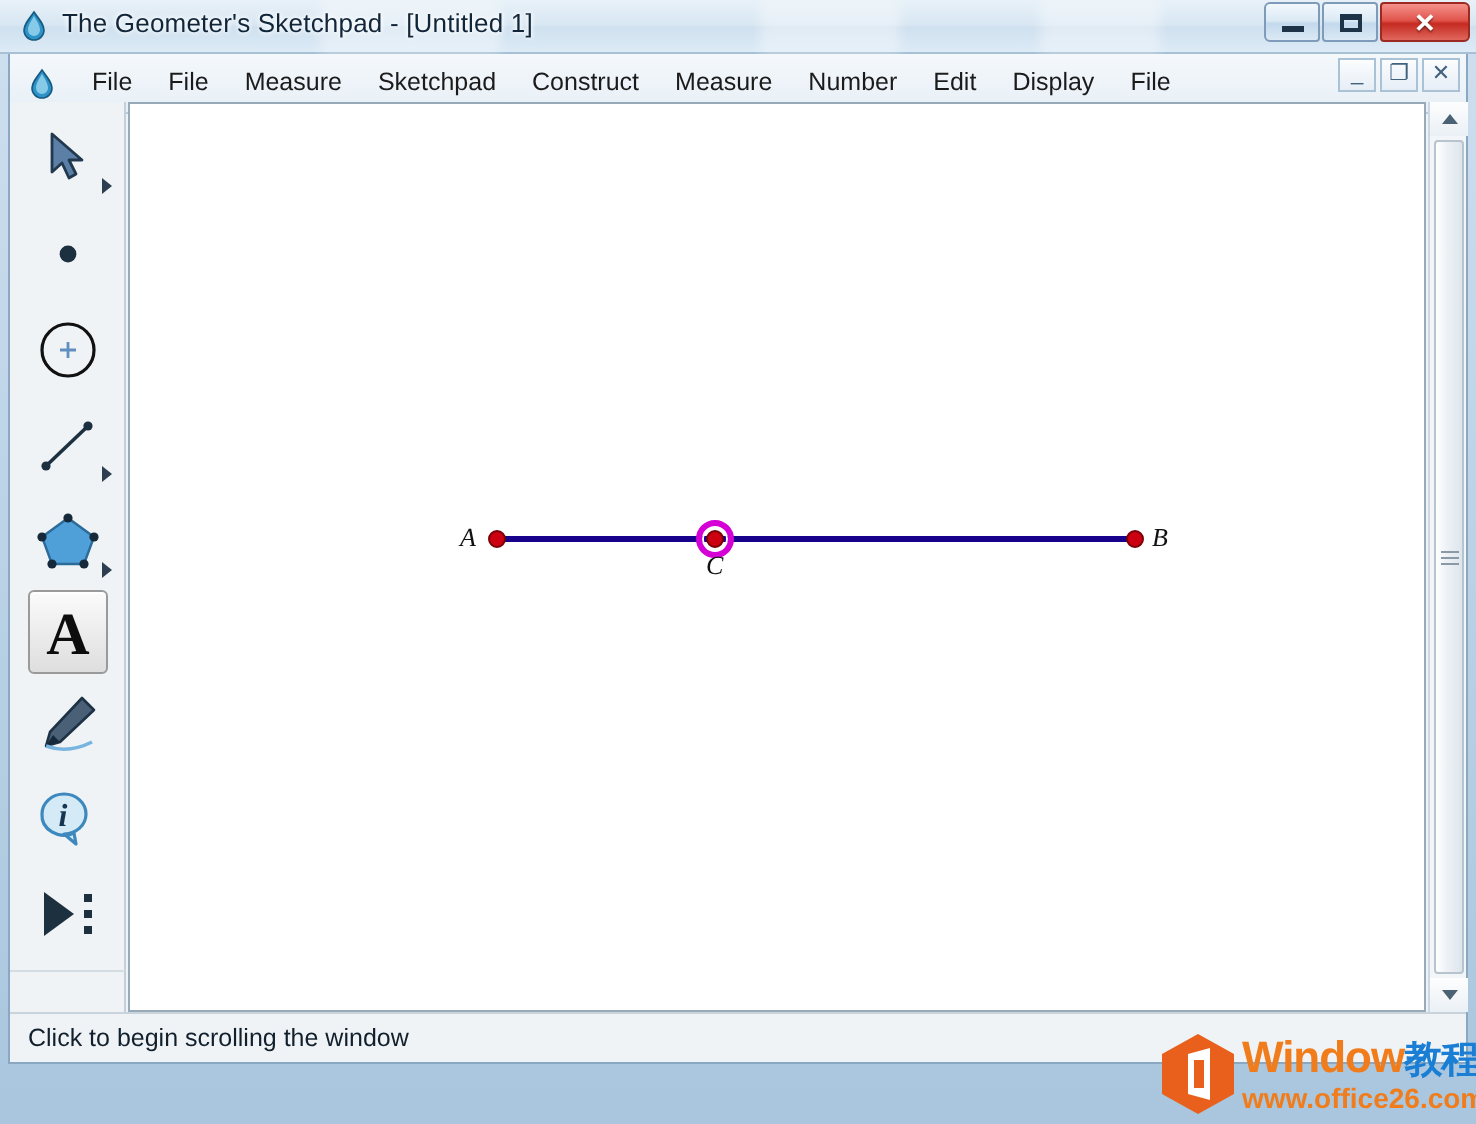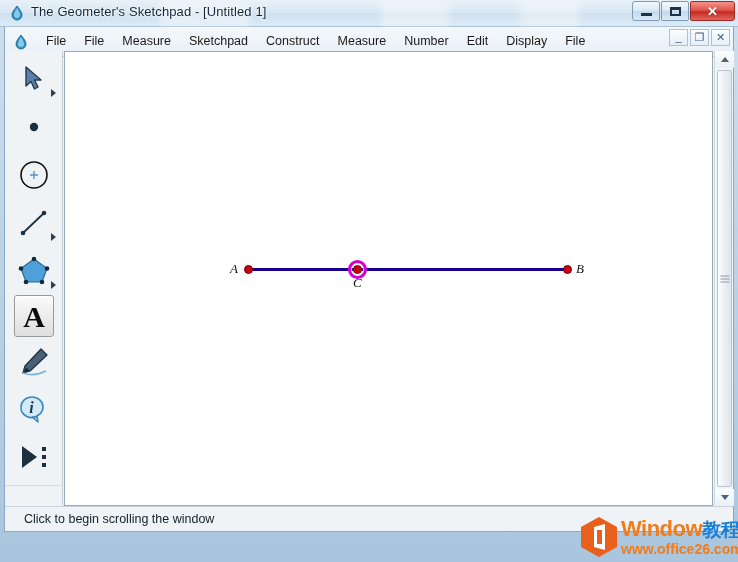--- a/index.html
+++ b/index.html
@@ -261,21 +261,21 @@
     position: absolute;
     left: 0; bottom: 0;
     width: 728px; height: 24px;
     background: #f0f3f6;
     border-top: 1px solid #c8d3dc;
     display: flex; align-items: center;
   }
   .status-text {
     font-size: 12.5px;
     color: #11202c;
-    margin-left: 19px;
+    margin-left: 9px;
     white-space: nowrap;
   }
 
   
   .office-logo {
     position: absolute;
     right: 2px; bottom: 2px;
     width: 156px; height: 46px;
     display: flex; align-items: center;
     pointer-events: none;

